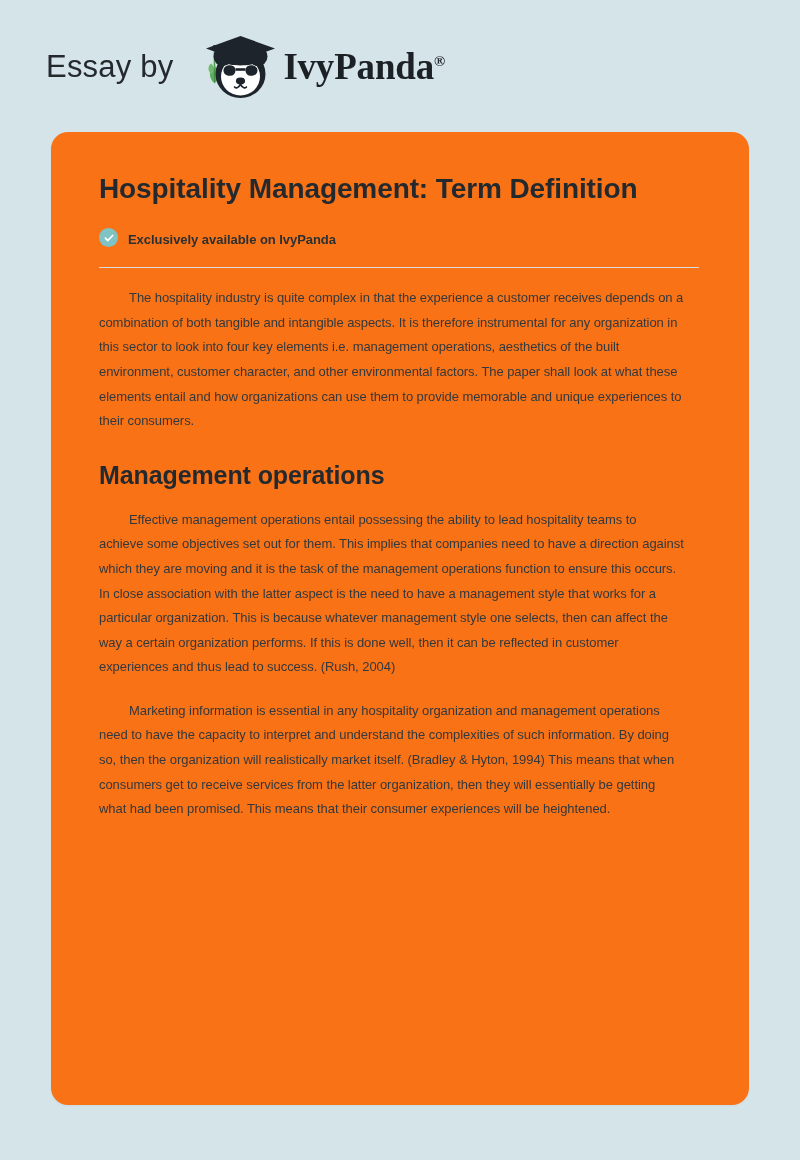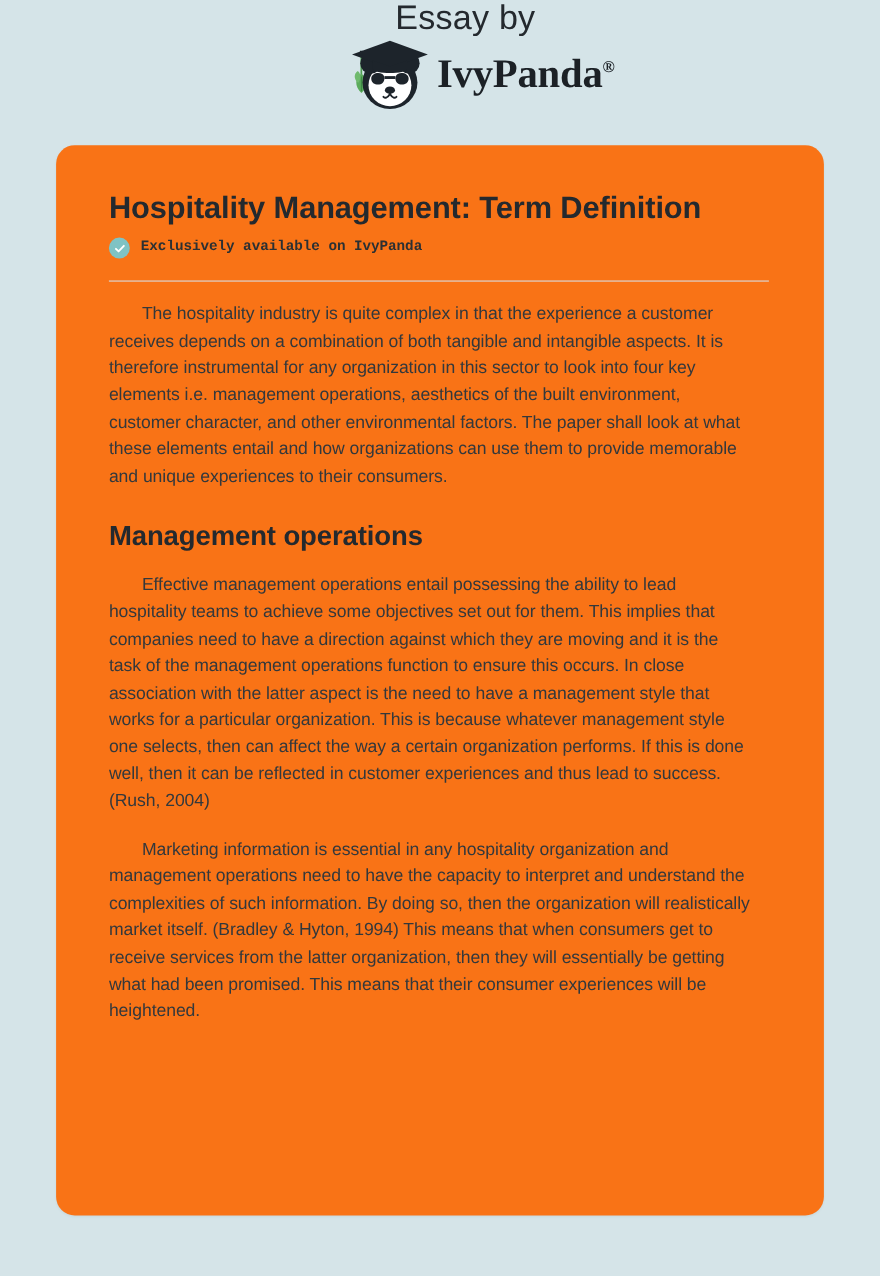--- a/index.html
+++ b/index.html
@@ -16,21 +16,20 @@
     overflow: hidden;
   }
 
   
   .brand-header {
     display: flex;
     align-items: center;
     height: 132px;
     padding-left: 46px;
     box-sizing: border-box;
-    flex-direction: column;
   }
   .brand-essay-by {
     font-size: 31px;
     font-weight: 400;
     color: #24292e;
     letter-spacing: 0.2px;
     line-height: 1;
   }
   .brand-logo-wrap {
     display: flex;
@@ -80,23 +79,22 @@
     font-size: 28px;
     font-weight: bold;
     color: #24292e;
     margin: 0 0 0 0;
     line-height: 1.22;
     letter-spacing: -0.1px;
   }
 
   .exclusive-row {
     display: flex;
-    align-items: flex-start;
-    margin-top: 10px;
-    font-family: Liberation Mono, monospace;
+    align-items: flex-end;
+    margin-top: 22px;
   }
   .check-badge {
     width: 19px;
     height: 19px;
     border-radius: 50%;
     background: #7fc3c4;
     display: inline-flex;
     align-items: center;
     justify-content: center;
     flex: 0 0 auto;
@@ -121,21 +119,21 @@
     font-family: "Liberation Sans Narrow", "Liberation Sans", sans-serif;
     font-size: 25px;
     font-weight: bold;
     color: #24292e;
     line-height: 1.2;
     margin: 29px 0 0 0;
     letter-spacing: -0.1px;
   }
 
   .para {
-    font-size: 16px;
+    font-size: 13px;
     line-height: 24.6px;
     color: #33383c;
     margin: 18px 15px 0 0;
     text-indent: 30px;
     letter-spacing: -0.06px;
   }
   .para + .para { margin-top: 19px; }
 
   
   .para + .section-heading { margin-top: 26px; }

